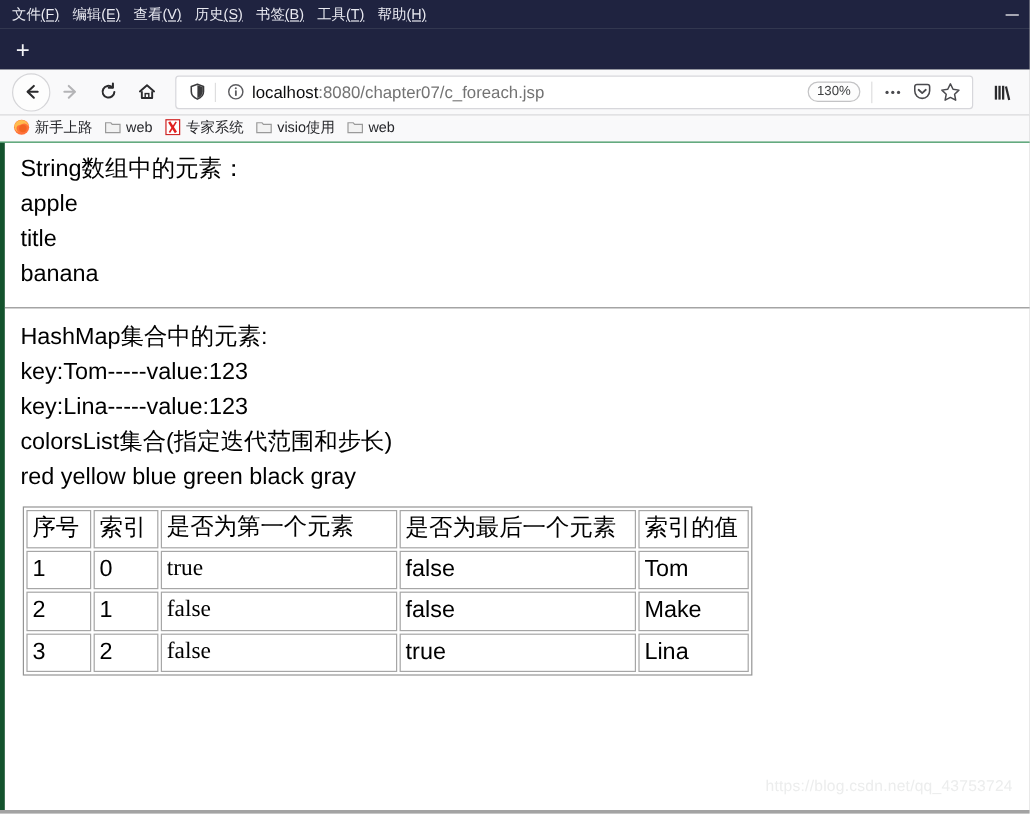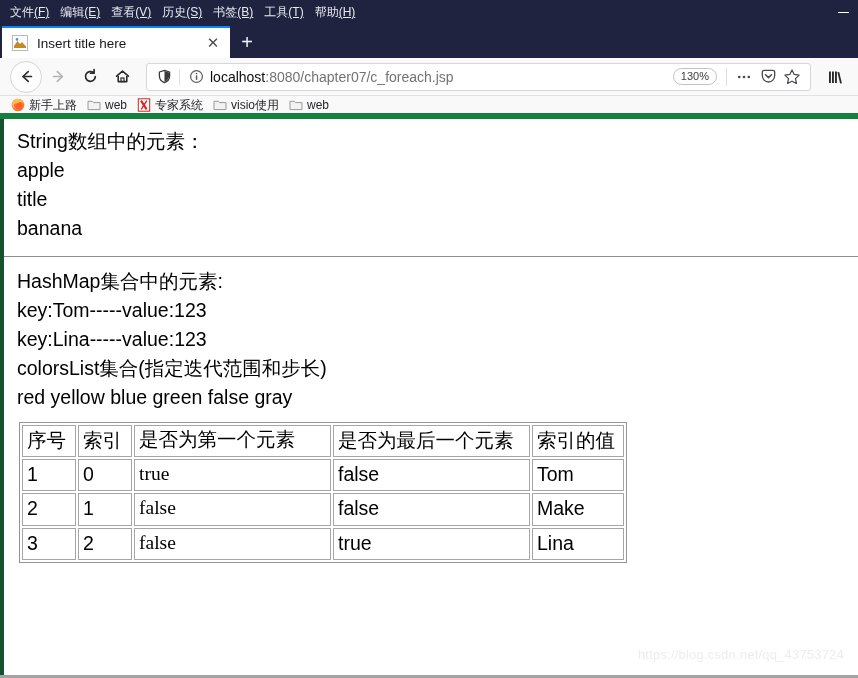--- a/index.html
+++ b/index.html
@@ -234,24 +234,24 @@
     align-items: center;
     justify-content: center;
     margin-left: 4px;
   }
 
   
   .bookmarks {
     height: 23px;
     background: #f9f9fa;
     display: flex;
-    align-items: center;
+    align-items: flex-start;
     padding-left: 6px;
     box-sizing: border-box;
-    border-bottom: 6px solid #15803d;
+    border-bottom: 1px solid #15803d;
   }
   .bm {
     display: flex;
     align-items: center;
     padding: 0 5px;
     height: 20px;
     white-space: nowrap;
   }
   .bm-label {
     font-size: 12px;
@@ -333,31 +333,20 @@
     <div class="menu-item"><span>帮助</span><span class="mn">(H)</span></div>
 
     <div class="win-controls">
       <div class="win-btn">
           <div class="bar"></div>
         </div>
     </div>
   </div>
 
   <div class="tabstrip">
-    <div class="tab">
-      <span class="tab-favicon">
-        <svg width="14" height="14" viewBox="0 0 14 14" style="display:block">
-          <rect x="0" y="0" width="14" height="14" fill="#ffffff"></rect>
-          <path d="M1 10 L4.5 5 L7 8 L9 6 L13 10.5 L13 12 L1 12 Z" fill="#c08a2a"></path>
-          <circle cx="4" cy="3.4" r="1.3" fill="#5c8ec4"></circle>
-        </svg>
-      </span>
-      <span class="tab-title">Insert title here</span>
-      <span class="tab-close">✕</span>
-    </div>
     <div class="newtab">+</div>
   </div>
 
   <div class="navbar">
     <div class="nav-btn back">
       <svg width="17" height="17" viewBox="0 0 17 17">
         <path d="M10.2 3.6 L5 8.5 L10.2 13.4" fill="none" stroke="#2b2b2d" stroke-width="1.7" stroke-linecap="round" stroke-linejoin="round"></path>
         <line x1="5.2" y1="8.5" x2="13.4" y2="8.5" stroke="#2b2b2d" stroke-width="1.7" stroke-linecap="round"></line>
       </svg>
     </div>
@@ -485,21 +474,21 @@
       <div class="line">title</div>
       <div class="line">banana</div>
 
       <hr class="hr">
 
       <div class="line">HashMap集合中的元素:</div>
       <div class="line">key:Tom-----value:123</div>
       <div class="line">key:Lina-----value:123</div>
 
       <div class="line">colorsList集合(指定迭代范围和步长)</div>
-      <div class="line">red yellow blue green false gray</div>
+      <div class="line">red yellow blue green black gray</div>
 
       <table class="grid-table">
         <tbody>
           <tr>
             <td class="c0">序号</td>
             <td class="c1">索引</td>
             <td class="c2">是否为第一个元素</td>
             <td class="c3">是否为最后一个元素</td>
             <td class="c4">索引的值</td>
           </tr>

